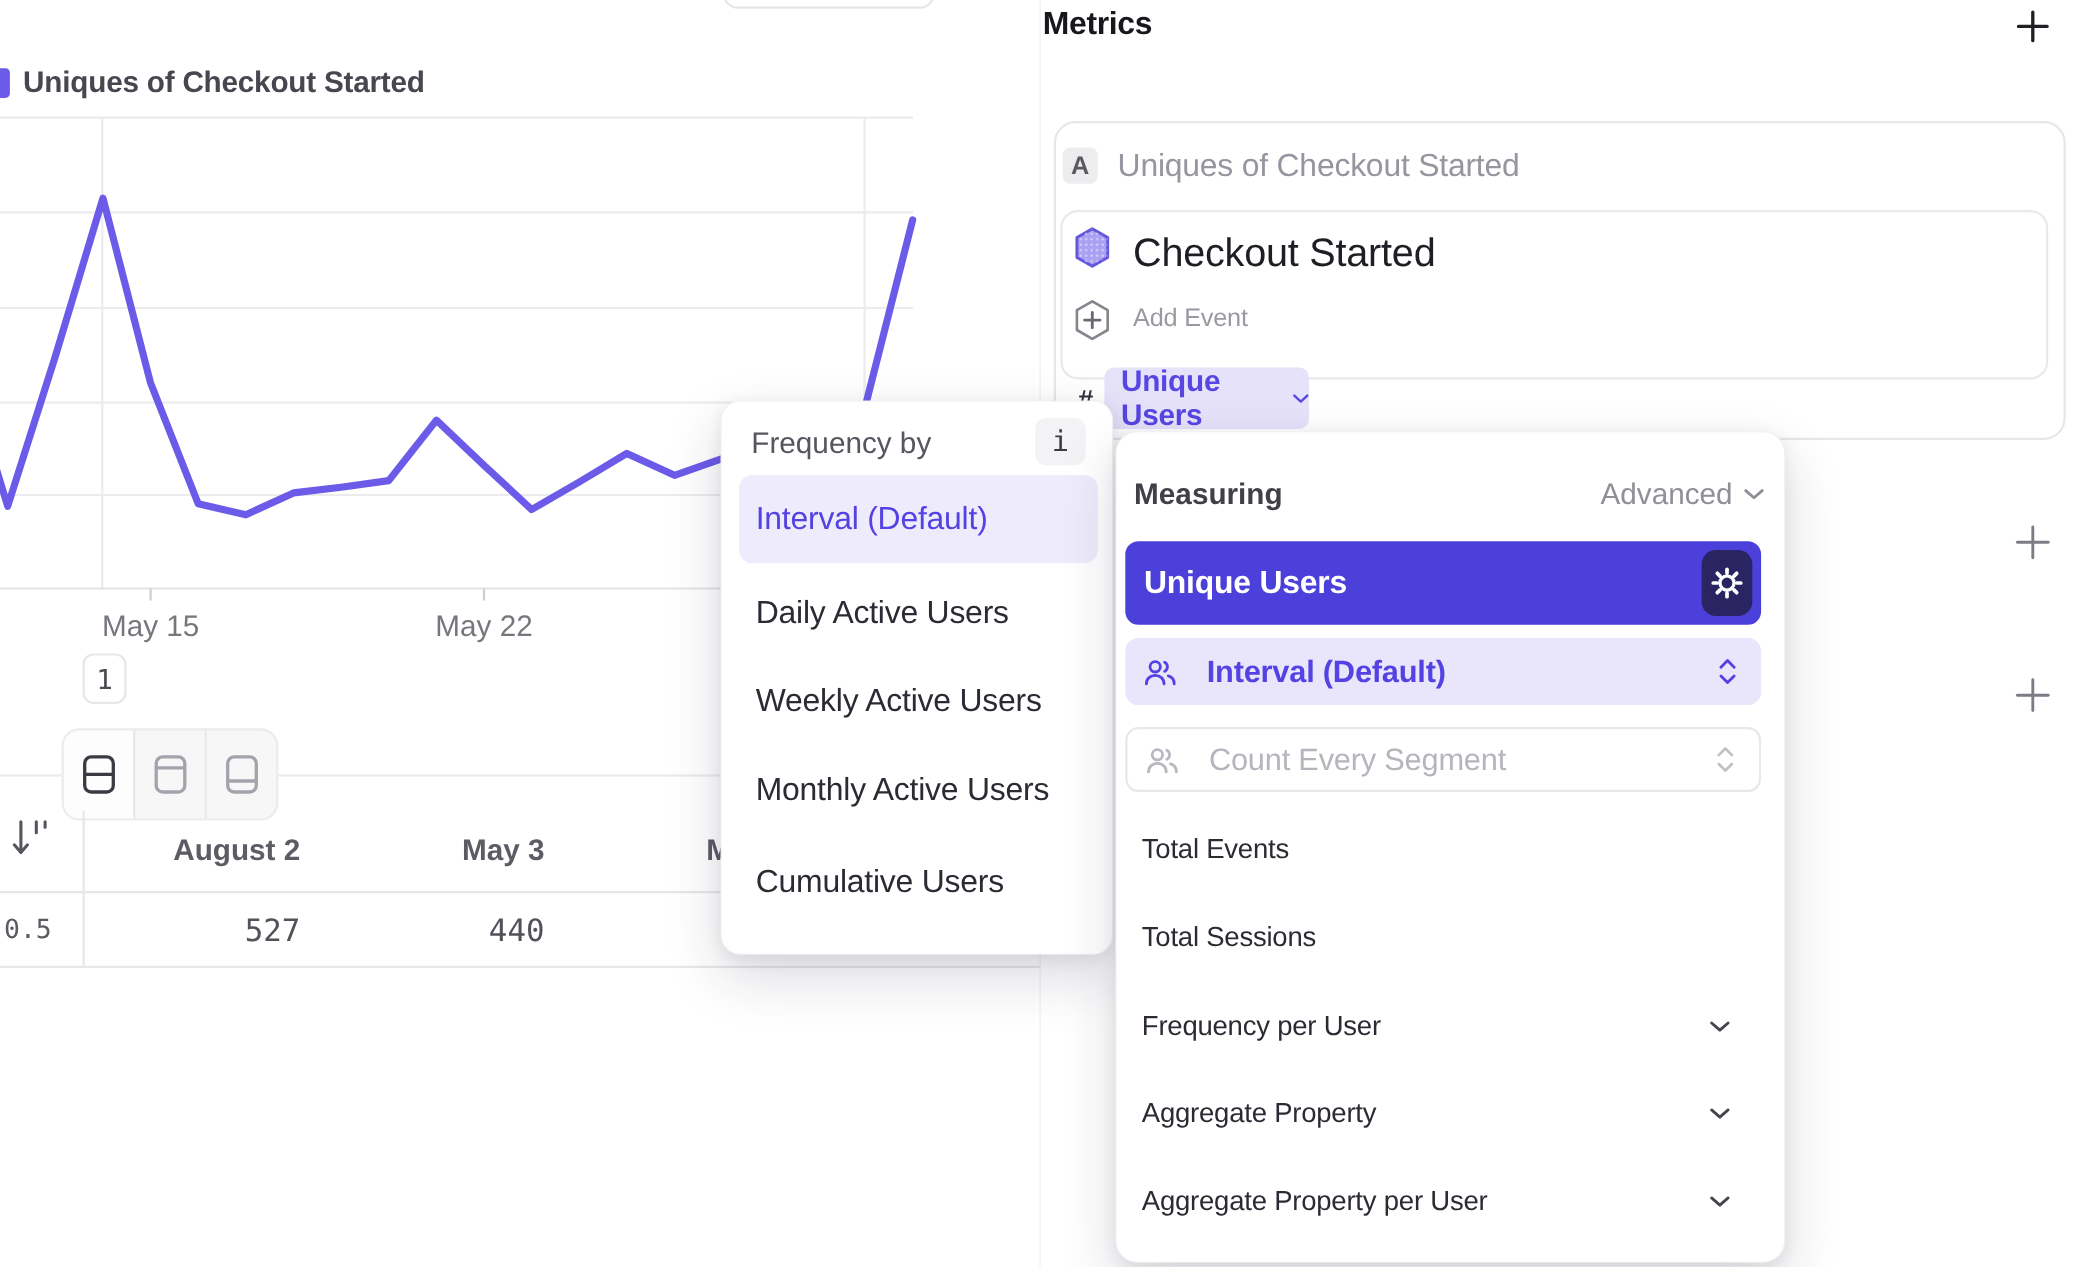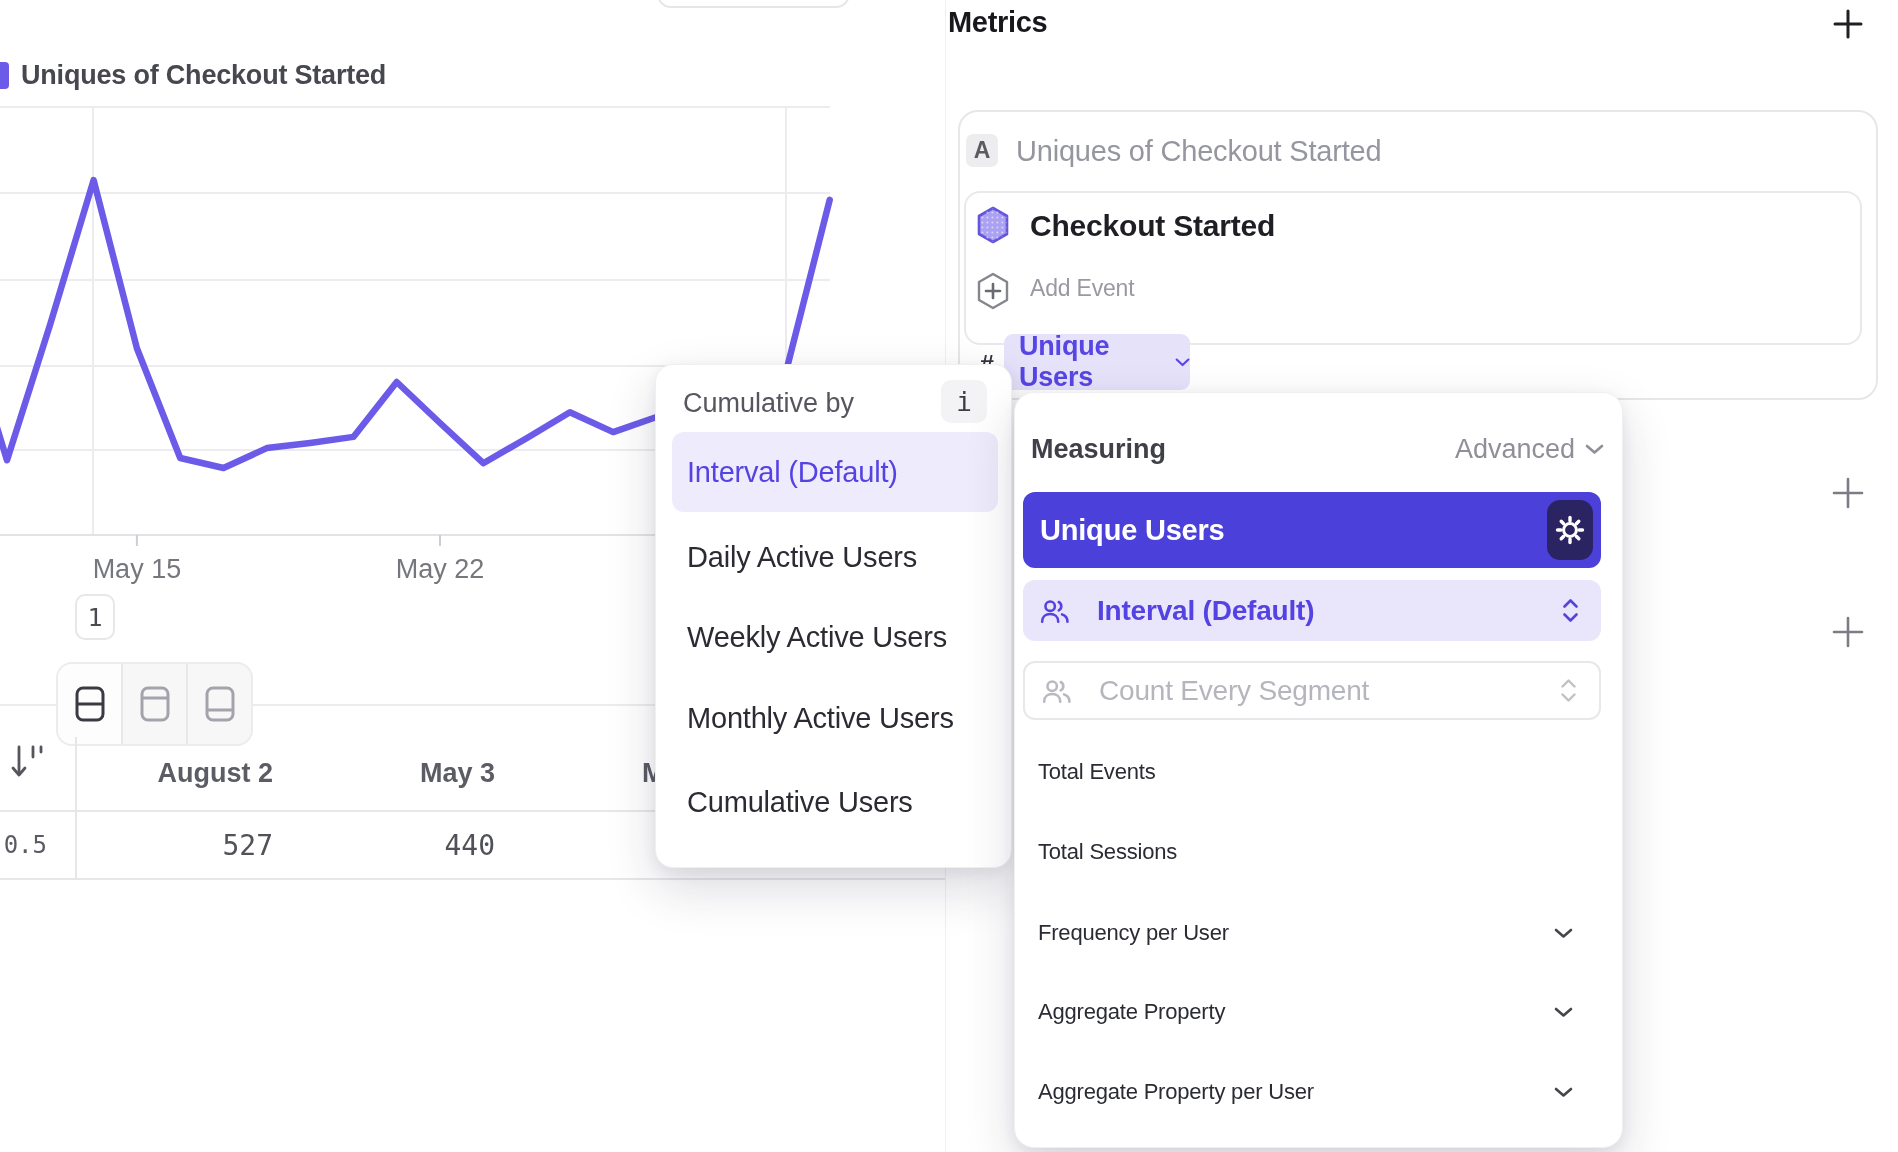--- a/index.html
+++ b/index.html
@@ -36,21 +36,21 @@
   .sort-box{left:10px;top:744px;}
   
   .top-sliver{left:657px;top:-32px;width:193px;height:40px;border:2px solid #e6e6e9;border-radius:14px;background:#fff;box-sizing:border-box;}
   
   .metrics-title{left:948px;top:6px;font-size:29px;font-weight:700;color:#17171c;letter-spacing:-0.3px;}
   .metric-card{left:958px;top:110px;width:920px;height:290px;border:2px solid #e7e7ea;border-radius:20px;background:#fff;box-sizing:border-box;}
   .badge-a{left:966px;top:134px;width:32px;height:33px;background:#ededf0;border-radius:7px;
            display:flex;align-items:center;justify-content:center;font-size:23px;font-weight:700;color:#5a5b62;}
   .metric-card-title{left:1016px;top:135px;font-size:29px;font-weight:500;color:#95969f;letter-spacing:-0.2px;}
   .event-card{left:964px;top:191px;width:898px;height:154px;border:2px solid #e9e9ec;border-radius:16px;background:#fff;box-sizing:border-box;}
-  .event-label{left:1030px;top:209px;font-size:30px;font-weight:700;color:#1e1e24;letter-spacing:-0.2px;}
+  .event-label{left:1030px;top:209px;font-size:36px;font-weight:400;color:#1e1e24;letter-spacing:-0.2px;}
   .addevent-label{left:1030px;top:275px;font-size:23px;font-weight:500;color:#999aa1;letter-spacing:-0.2px;}
   .hash{left:980px;top:350px;font-size:25px;font-weight:600;color:#35363c;}
   .chip{left:1004px;top:334px;width:186px;height:56px;background:#e6e2fa;border-radius:9px;
         display:flex;align-items:center;padding-left:15px;gap:12px;box-sizing:border-box;cursor:pointer;}
   .chip-label{font-size:27px;font-weight:600;color:#5746e3;letter-spacing:-0.2px;}
   .plus-side{color:#7c7d84;}
   
   .dropdown{background:#fff;border:1px solid #f0f0f2;border-radius:18px;
             box-shadow:0 20px 50px rgba(28,28,60,0.16),0 4px 14px rgba(28,28,60,0.07);box-sizing:border-box;}
   .agg-panel{left:655px;top:364px;width:357px;height:504px;}
@@ -71,21 +71,21 @@
   .gear-sq{position:absolute;right:8px;top:8px;width:46px;height:60px;background:#2a2462;border-radius:13px;
            display:flex;align-items:center;justify-content:center;cursor:pointer;}
   .sub-row{left:1023px;width:578px;border-radius:12px;display:flex;align-items:center;
            padding-left:17px;box-sizing:border-box;cursor:pointer;position:absolute;}
   .sub-row .txt{margin-left:27px;font-size:28px;font-weight:600;letter-spacing:-0.2px;}
   .row-interval{top:580px;height:61px;background:#e9e6fb;color:#5443e2;}
   .row-count{top:661px;height:59px;background:#fff;border:2px solid #e8e8eb;color:#b5b6bd;align-items:center;}
   .row-count .txt{font-weight:500;}
   .updown{position:absolute;right:22px;}
   .meas-item{left:1038px;width:563px;height:58px;display:flex;align-items:center;position:absolute;
-             font-size:22px;font-weight:500;color:#2b2c33;cursor:pointer;letter-spacing:-0.2px;}
+             font-size:25px;font-weight:500;color:#2b2c33;cursor:pointer;letter-spacing:-0.2px;}
   .meas-item .chev{position:absolute;right:28px;}
 </style>
 </head>
 <body>
 
 <div class="canvas">
 
   <div class="abs top-sliver"></div>
 
   <div class="abs legend">
@@ -209,21 +209,21 @@
   <svg class="abs plus-side" style="left:1832px;top:477px;" width="32" height="32" viewBox="0 0 32 32">
     <line x1="16" y1="2" x2="16" y2="30" stroke="#7c7d84" stroke-width="2.6" stroke-linecap="round"></line>
     <line x1="2" y1="16" x2="30" y2="16" stroke="#7c7d84" stroke-width="2.6" stroke-linecap="round"></line>
   </svg>
   <svg class="abs plus-side" style="left:1832px;top:616px;" width="32" height="32" viewBox="0 0 32 32">
     <line x1="16" y1="2" x2="16" y2="30" stroke="#7c7d84" stroke-width="2.6" stroke-linecap="round"></line>
     <line x1="2" y1="16" x2="30" y2="16" stroke="#7c7d84" stroke-width="2.6" stroke-linecap="round"></line>
   </svg>
 
   <div class="abs dropdown agg-panel"></div>
-  <div class="abs agg-title">Cumulative by</div>
+  <div class="abs agg-title">Frequency by</div>
   <div class="abs info-btn">i</div>
   <div id="agg-items">
       <div class="abs agg-item selected" style="top: 432px; height: 80px;">Interval (Default)</div>
       <div class="abs agg-item" style="top: 527px; height: 60px;">Daily Active Users</div>
       <div class="abs agg-item" style="top: 607px; height: 60px; text-align: center;">Weekly Active Users</div>
       <div class="abs agg-item" style="top: 688px; height: 60px;">Monthly Active Users</div>
       <div class="abs agg-item" style="top: 772px; height: 60px;">Cumulative Users</div>
     </div>
 
   <div class="abs dropdown meas-panel"></div>

